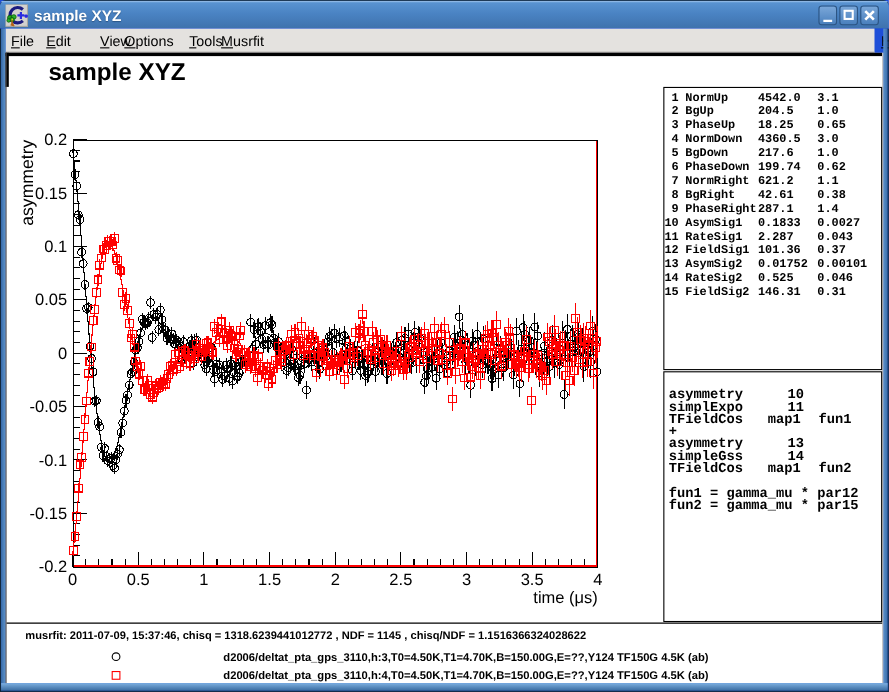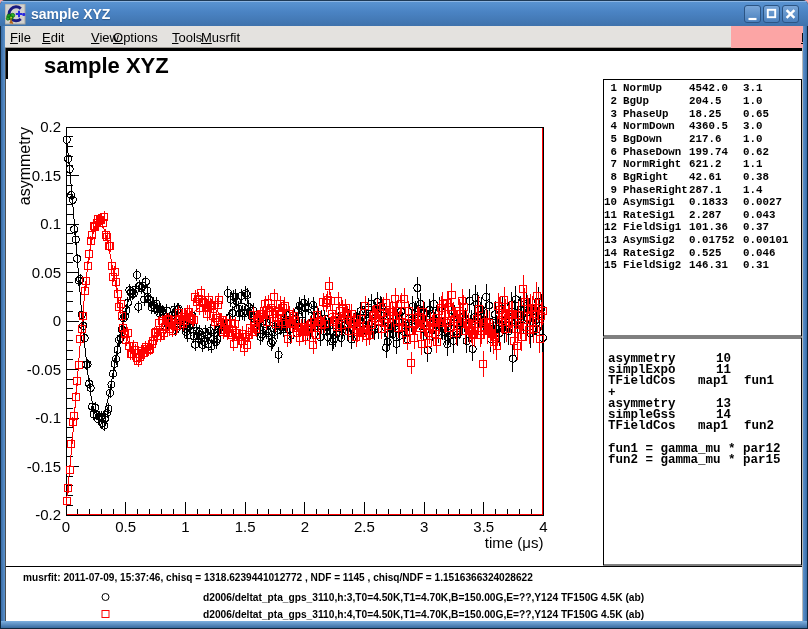--- a/index.html
+++ b/index.html
@@ -1,24 +1,24 @@
 <!DOCTYPE html>
 <html><head><meta charset="utf-8"><style>
 html,body{margin:0;padding:0;width:808px;height:629px;overflow:hidden;
  font-family:"Liberation Sans",sans-serif;}
-#win{position:absolute;left:0;top:0;width:808px;height:629px;background:#fca5a5;}
+#win{position:absolute;left:0;top:0;width:808px;height:629px;background:#1d4ed8;}
 #titlebar{position:absolute;left:0;top:0;width:808px;height:26px;
  background:linear-gradient(#5b95d3,#4a83c3 45%,#3f72ac);border-top:1px solid #1e3a57;
  box-sizing:border-box;border-radius:5px 5px 0 0;}
 #titlebar .hl{position:absolute;left:1px;top:0;right:1px;height:1px;background:#8cb6e4;border-radius:5px 5px 0 0;}
 #title{position:absolute;left:31px;top:5px;color:#fff;font-weight:bold;font-size:14px;
  text-shadow:0 1px 1px #2a5585;}
 .wbtn{position:absolute;top:4px;width:17px;height:18px;border:1px solid #2c5584;border-radius:3px;
  background:linear-gradient(#7aa7d9,#4a80bd);box-sizing:border-box;}
-#menubar{position:absolute;left:5px;top:26px;width:726px;height:22px;background:#e4e2df;
+#menubar{position:absolute;left:5px;top:26px;width:790px;height:22px;background:#e4e2df;
  border-bottom:1px solid #9d9a94;box-sizing:border-box;}
 #menubar span.mi{position:absolute;top:4px;font-size:13px;color:#000;}
 #menubar u{text-decoration:underline;}
 #borders div{position:absolute;}
 svg text{font-family:"Liberation Sans",sans-serif;}
 g.mono text{font-family:"Liberation Mono",monospace;font-weight:bold;}
 .mono{font-family:"Liberation Mono",monospace;font-weight:bold;}
 </style></head><body>
 <div id="win">
  <div id="canvasarea" style="position:absolute;left:5px;top:48px;width:798px;height:573px;background:#fff;"></div>

